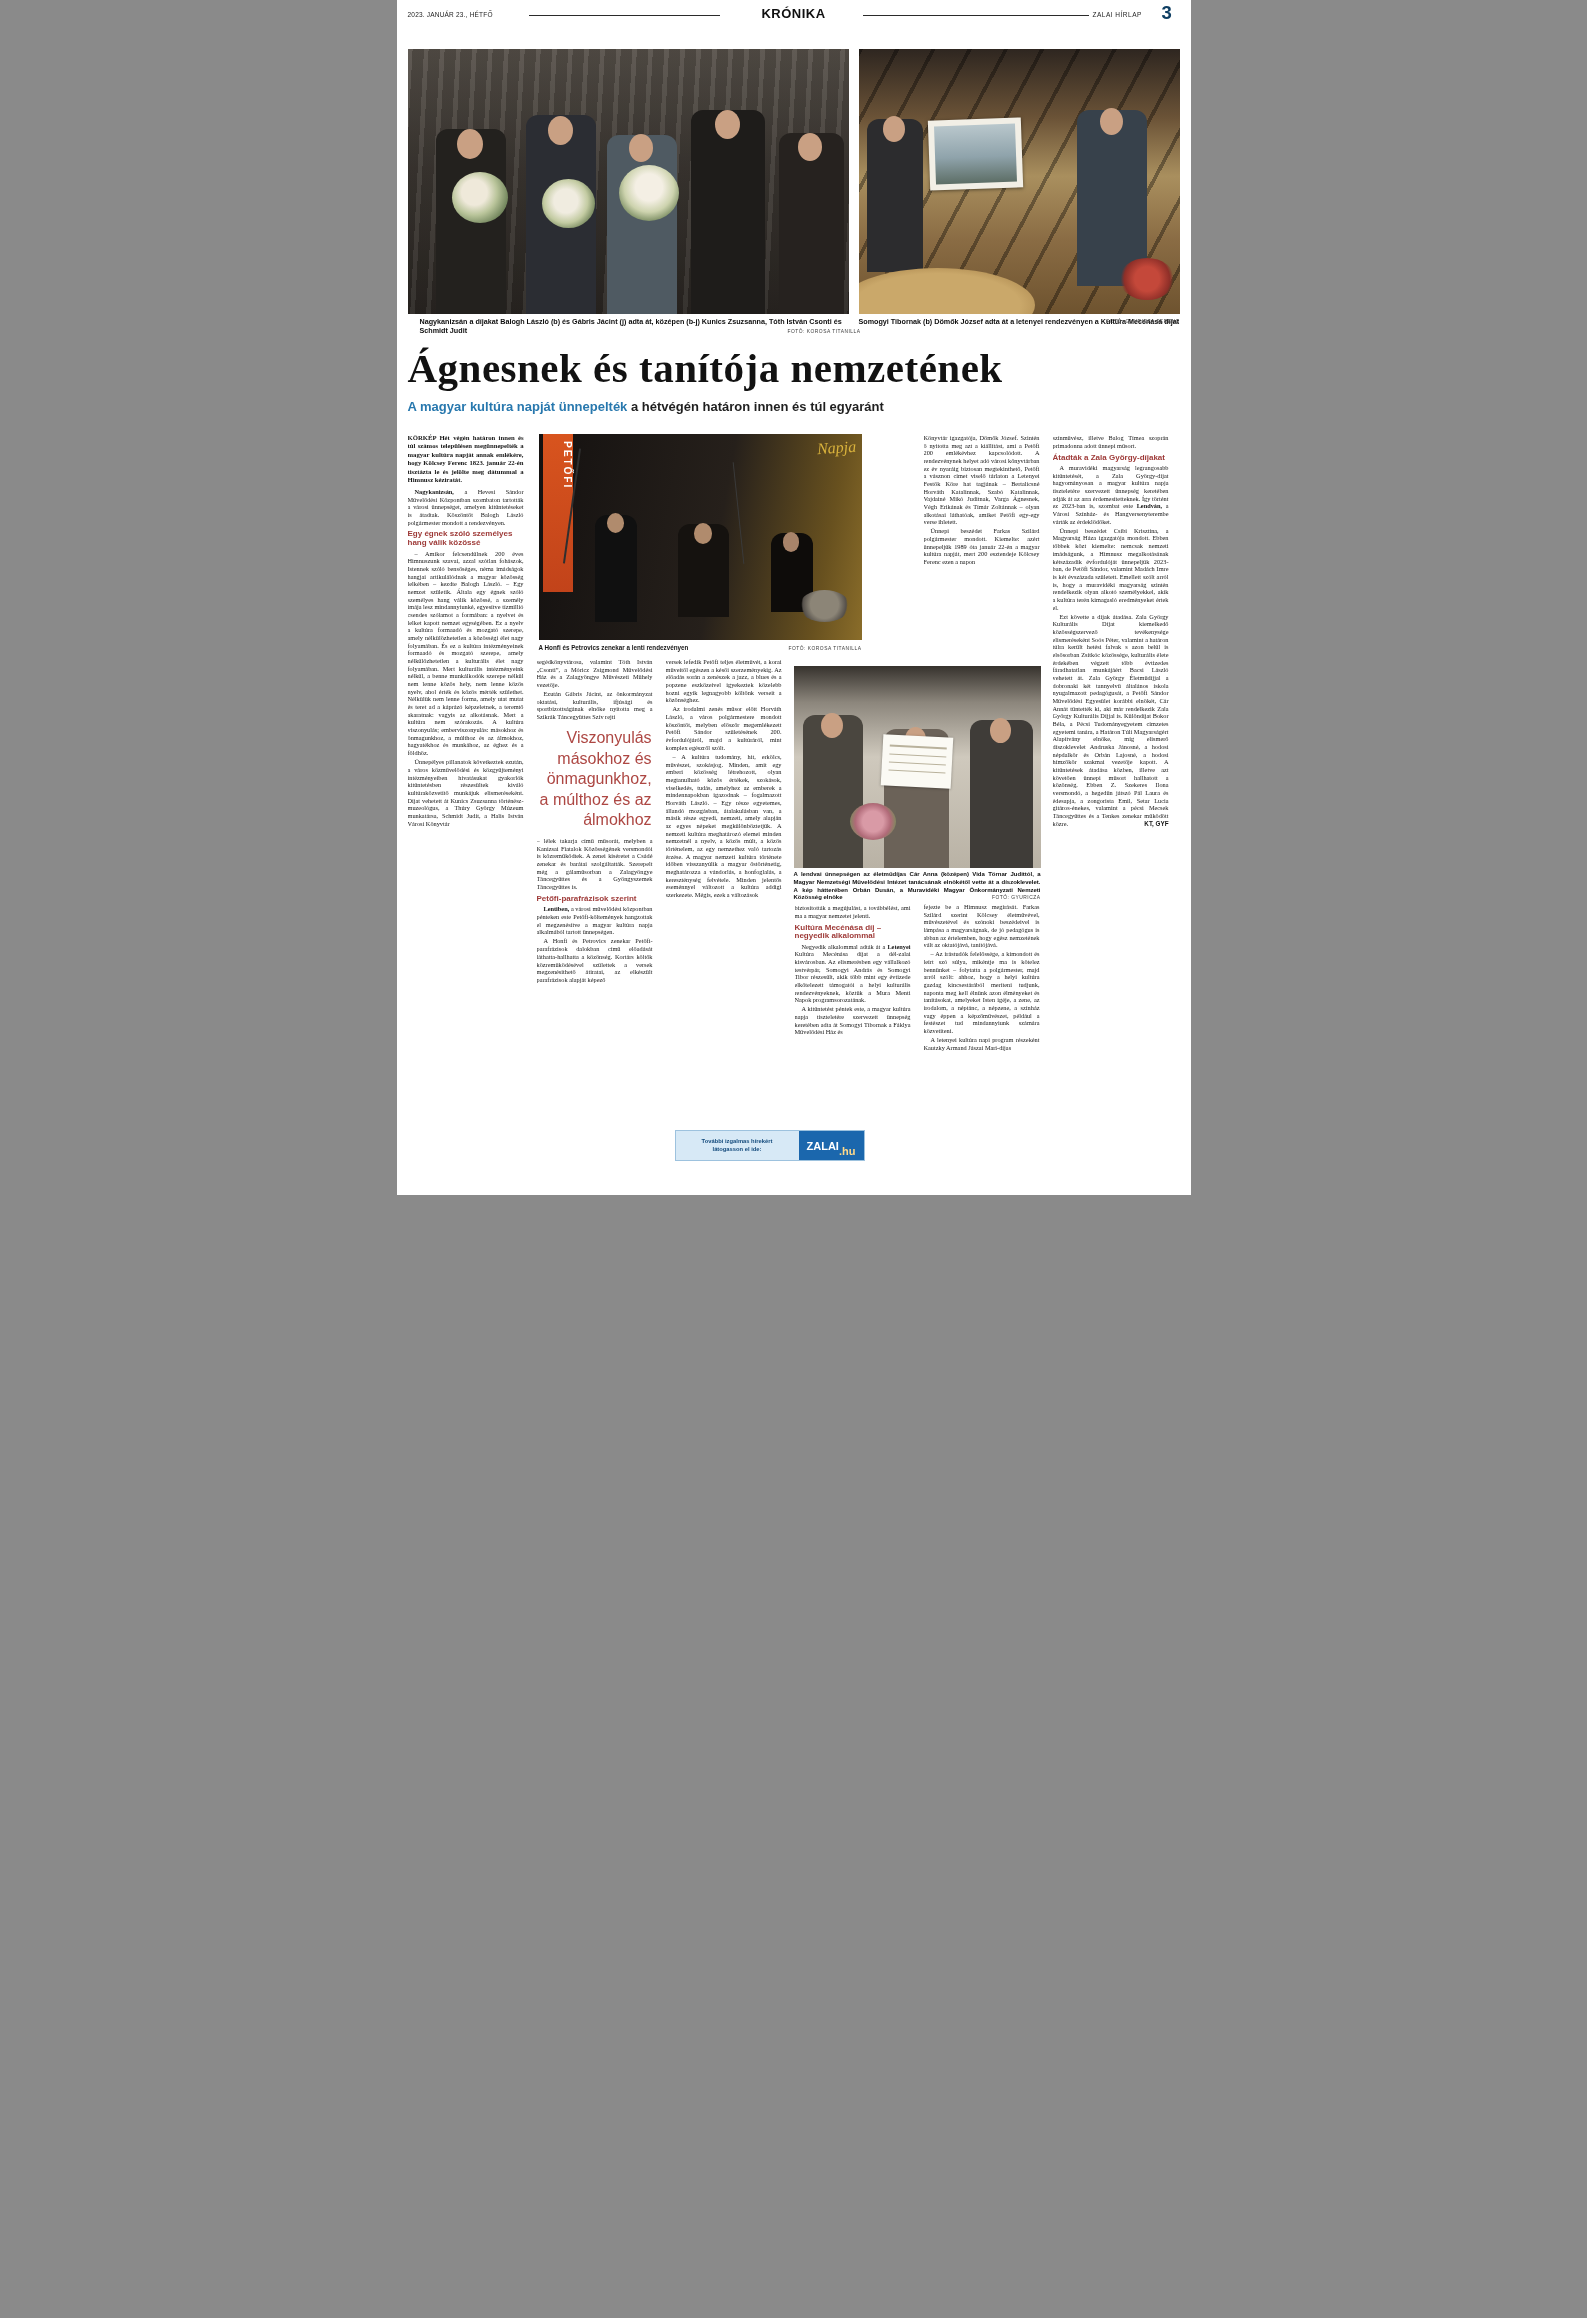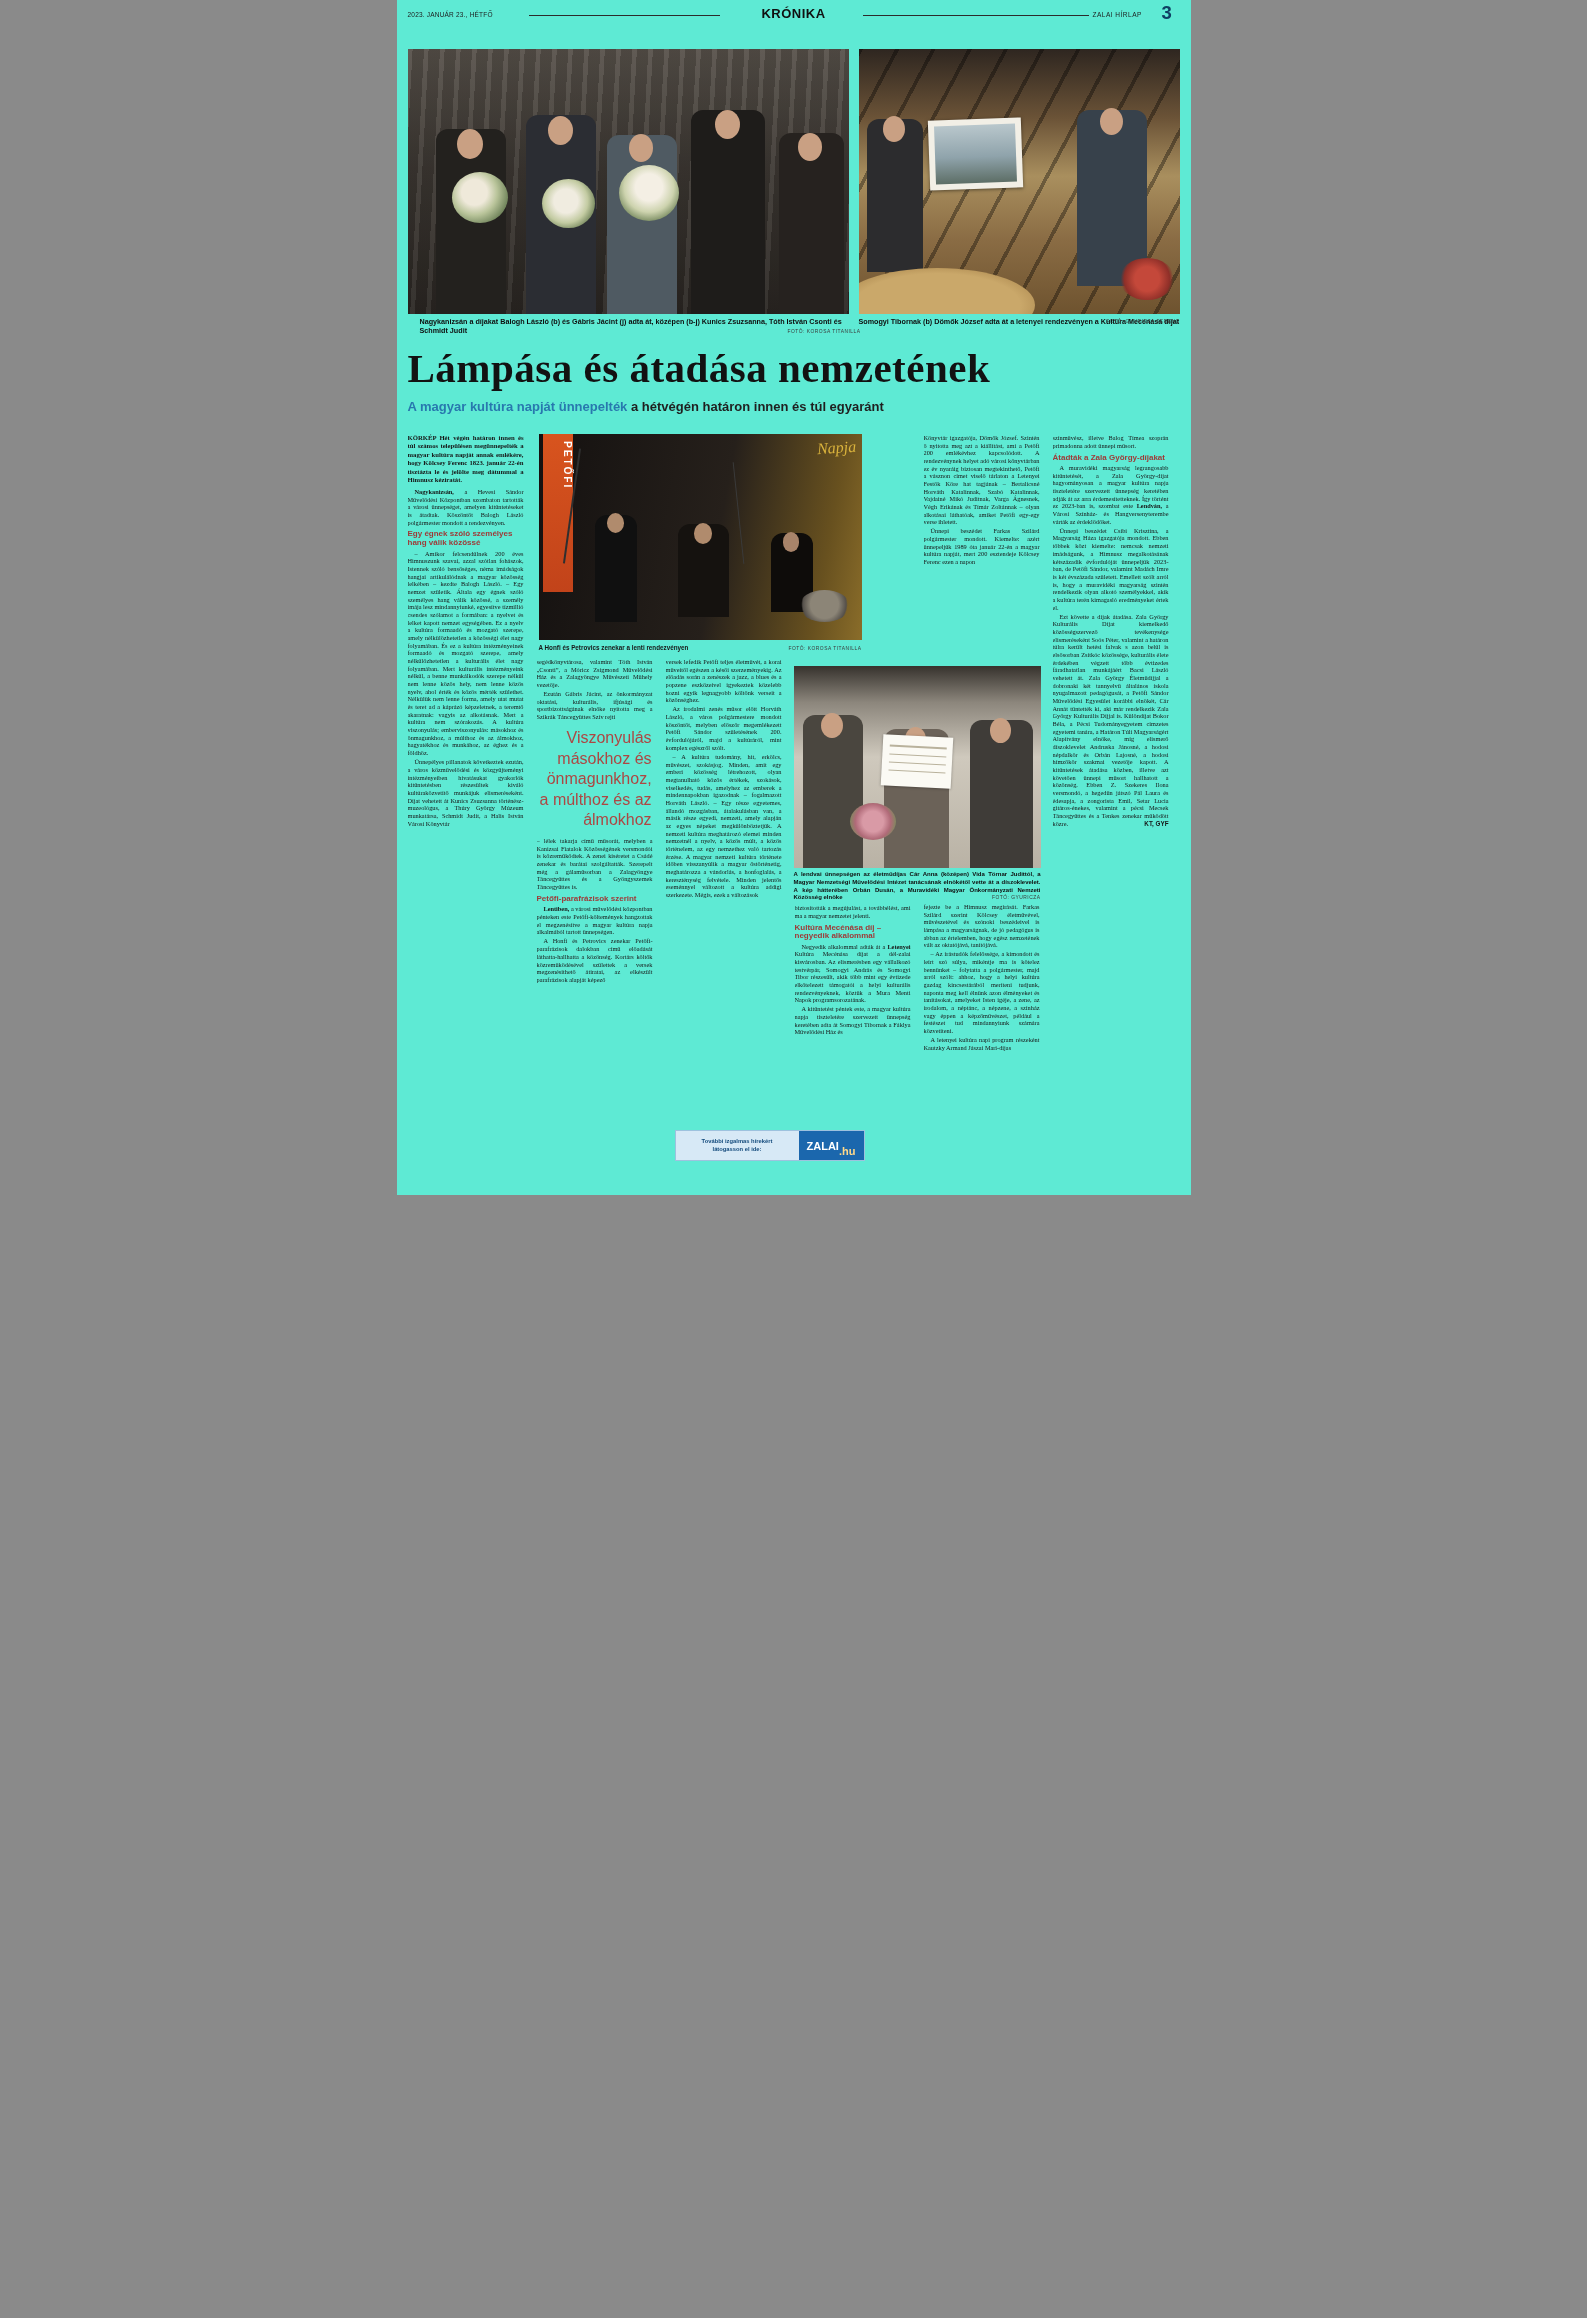--- a/index.html
+++ b/index.html
@@ -1,16 +1,16 @@
 <!DOCTYPE html>
 <html lang="hu" style="font-size:7.4px"><head>
 <meta charset="utf-8">
 <style>
   html,body{margin:0;padding:0;background:#8a8a8a;}
-  #page{position:relative;width:794px;height:1195px;margin:0 auto;background:#5eead4;
+  #page{position:relative;width:794px;height:1195px;margin:0 auto;background:#ffffff;
         font-family:"Liberation Serif","DejaVu Serif",serif;color:#161616;overflow:hidden;}
   
   .hdr-date{position:absolute;left:11px;top:11px;font-family:"Liberation Sans",sans-serif;
             font-size:6.5px;letter-spacing:0.2px;color:#1c1c1c;}
   .hdr-rule{position:absolute;top:15.3px;height:0.9px;background:#2b2b2b;}
   #rule-l{left:132px;width:191px;}
   #rule-r{left:466px;width:226px;}
   .hdr-section{position:absolute;left:0;right:0;top:5.6px;text-align:center;
                font-family:"Liberation Sans",sans-serif;font-weight:bold;font-size:13px;
                letter-spacing:0.5px;color:#101010;}
@@ -146,21 +146,21 @@
 
   <div class="cap cap-big" style="position:absolute;left:23px;top:317px;width:441px;">
     <span>Nagykanizsán a díjakat Balogh László (b) és Gábris Jácint (j) adta át, középen (b-j) Kunics Zsuzsanna, Tóth István Csonti és Schmidt Judit</span>
     <span class="credit">FOTÓ: KOROSA TITANILLA</span>
   </div>
   <div class="cap cap-big" style="position:absolute;left:462px;top:317px;width:321px;">
     <span>Somogyi Tibornak (b) Dömők József adta át a letenyei rendezvényen a Kultúra Mecénása díjat</span>
     <span class="credit">FOTÓ: GYURICZA FERENC</span>
   </div>
 
-  <div id="headline">Lámpása és átadása nemzetének</div>
+  <div id="headline">Ágnesnek és tanítója nemzetének</div>
   <div id="deck">
     <span class="hl">A magyar kultúra napját ünnepelték</span><span> a hétvégén határon innen és túl egyaránt</span>
   </div>
 
   <div class="photo" id="photo3">
     <div class="stage-banner">
         <span>PETŐFI</span>
       </div>
     <div class="wall-script">Napja</div>
     <div class="fig" style="left:56px;bottom:18.5px;width:42px;height:107px;background:#101010;">

